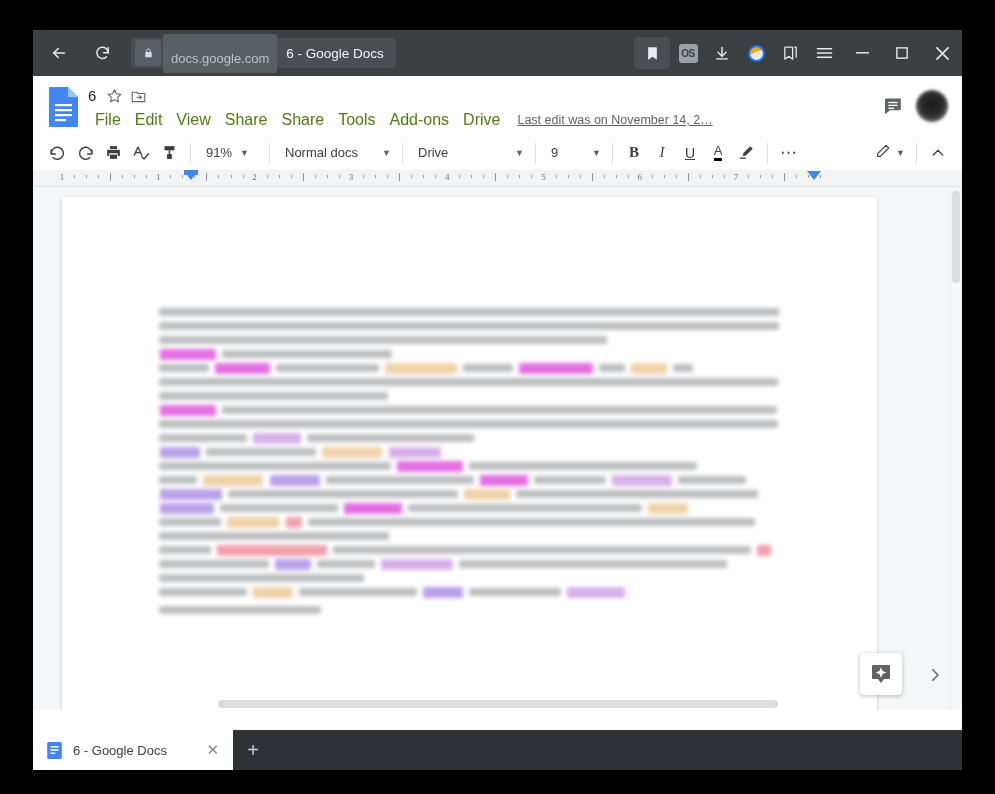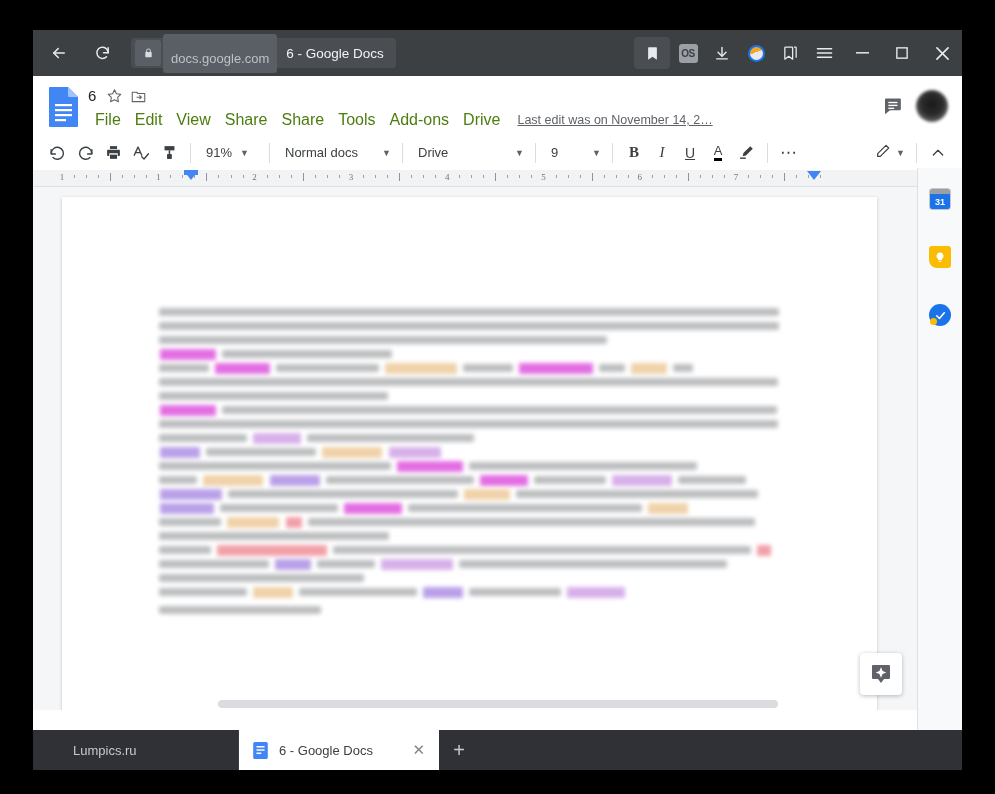--- a/index.html
+++ b/index.html
@@ -638,44 +638,23 @@
           <path d="M12 5.2l1.6 3.7 3.7 1.6-3.7 1.6L12 15.8l-1.6-3.7-3.7-1.6 3.7-1.6z" fill="#fff"></path>
         </svg>
       </div>
       <div class="expand-chevron">
         <svg width="18" height="18" viewBox="0 0 24 24" fill="none" stroke="currentColor" stroke-width="1.9" stroke-linecap="round" stroke-linejoin="round">
             <polyline points="9 5 16 12 9 19"></polyline>
           </svg>
       </div>
     </div>
 
-    <div class="rightrail">
-      <div class="rail-icon rail-cal">
-        <div class="capbar"></div>
-        <div class="body">31</div>
-      </div>
-      <div class="rail-icon rail-keep">
-        <svg width="12" height="13" viewBox="0 0 24 24" fill="#fff">
-            <path d="M12 2a7 7 0 0 0-4 12.7V17h8v-2.3A7 7 0 0 0 12 2z"></path>
-            <rect x="9" y="18.5" width="6" height="2.2" rx="1"></rect>
-          </svg>
-      </div>
-      <div class="rail-icon rail-tasks">
-        <svg width="13" height="13" viewBox="0 0 24 24" fill="none" stroke="#fff" stroke-width="3" stroke-linecap="round" stroke-linejoin="round">
-            <polyline points="5 12.5 10 17.5 19 7"></polyline>
-          </svg>
-      </div>
-    </div>
   </div>
 
   <div class="taskbar">
-    <div class="tbtab wide">
-      <span class="tb-favicon"><span class="lumpics-fav"></span></span>
-      <span class="tlabel">Lumpics.ru</span>
-    </div>
     <div class="tbtab active">
       <span class="tb-favicon">
         <svg width="15" height="17" viewBox="0 0 18 21">
             <rect width="18" height="21" rx="2" fill="#4285f4"></rect>
             <g fill="#fff">
               <rect x="4" y="5" width="10" height="1.8"></rect>
               <rect x="4" y="9" width="10" height="1.8"></rect>
               <rect x="4" y="13" width="6" height="1.8"></rect>
             </g>
           </svg>

